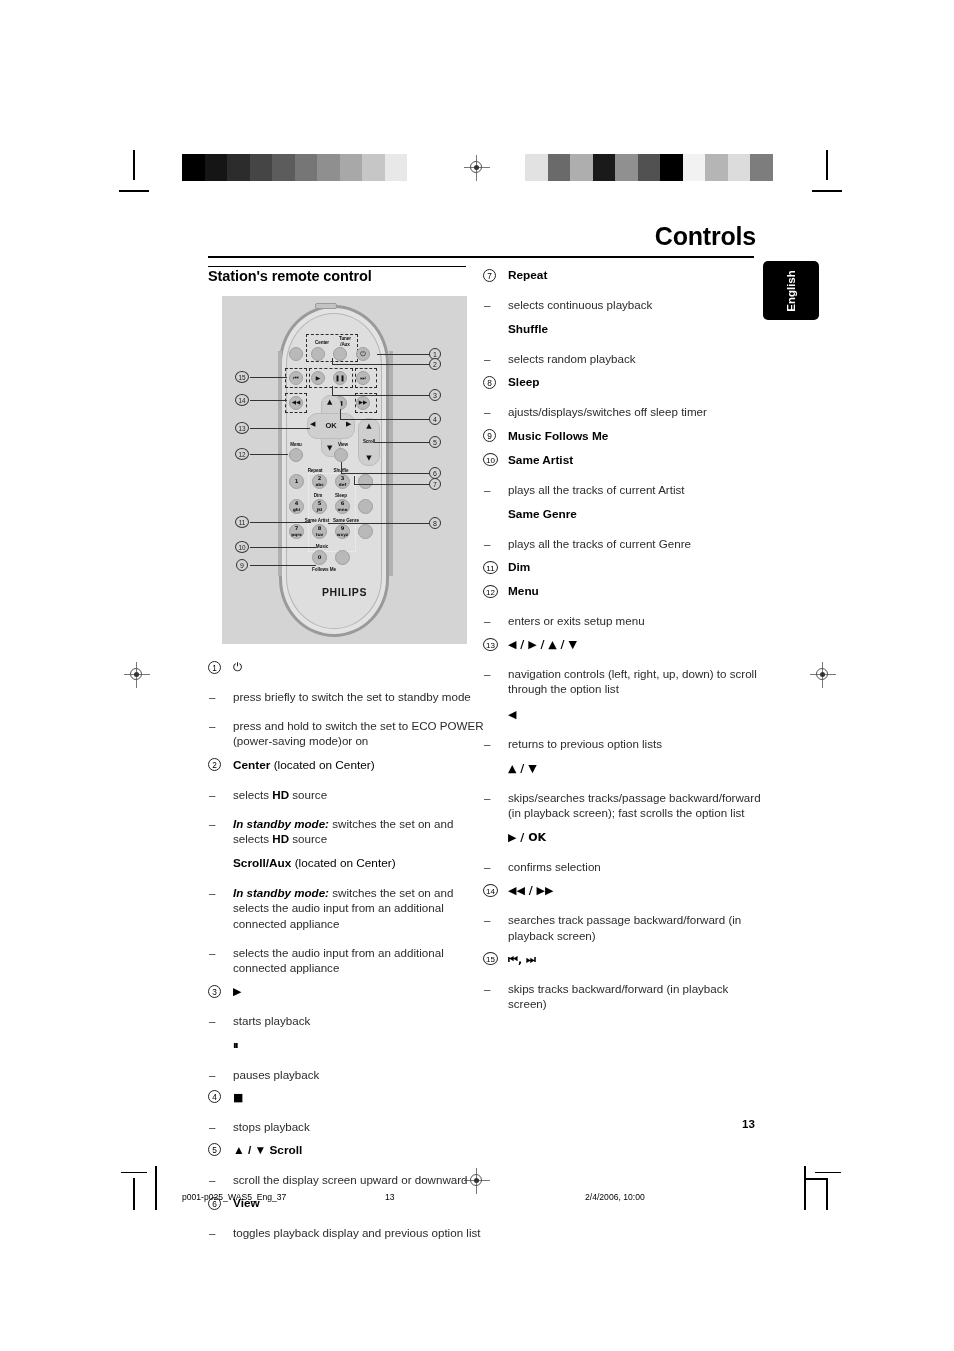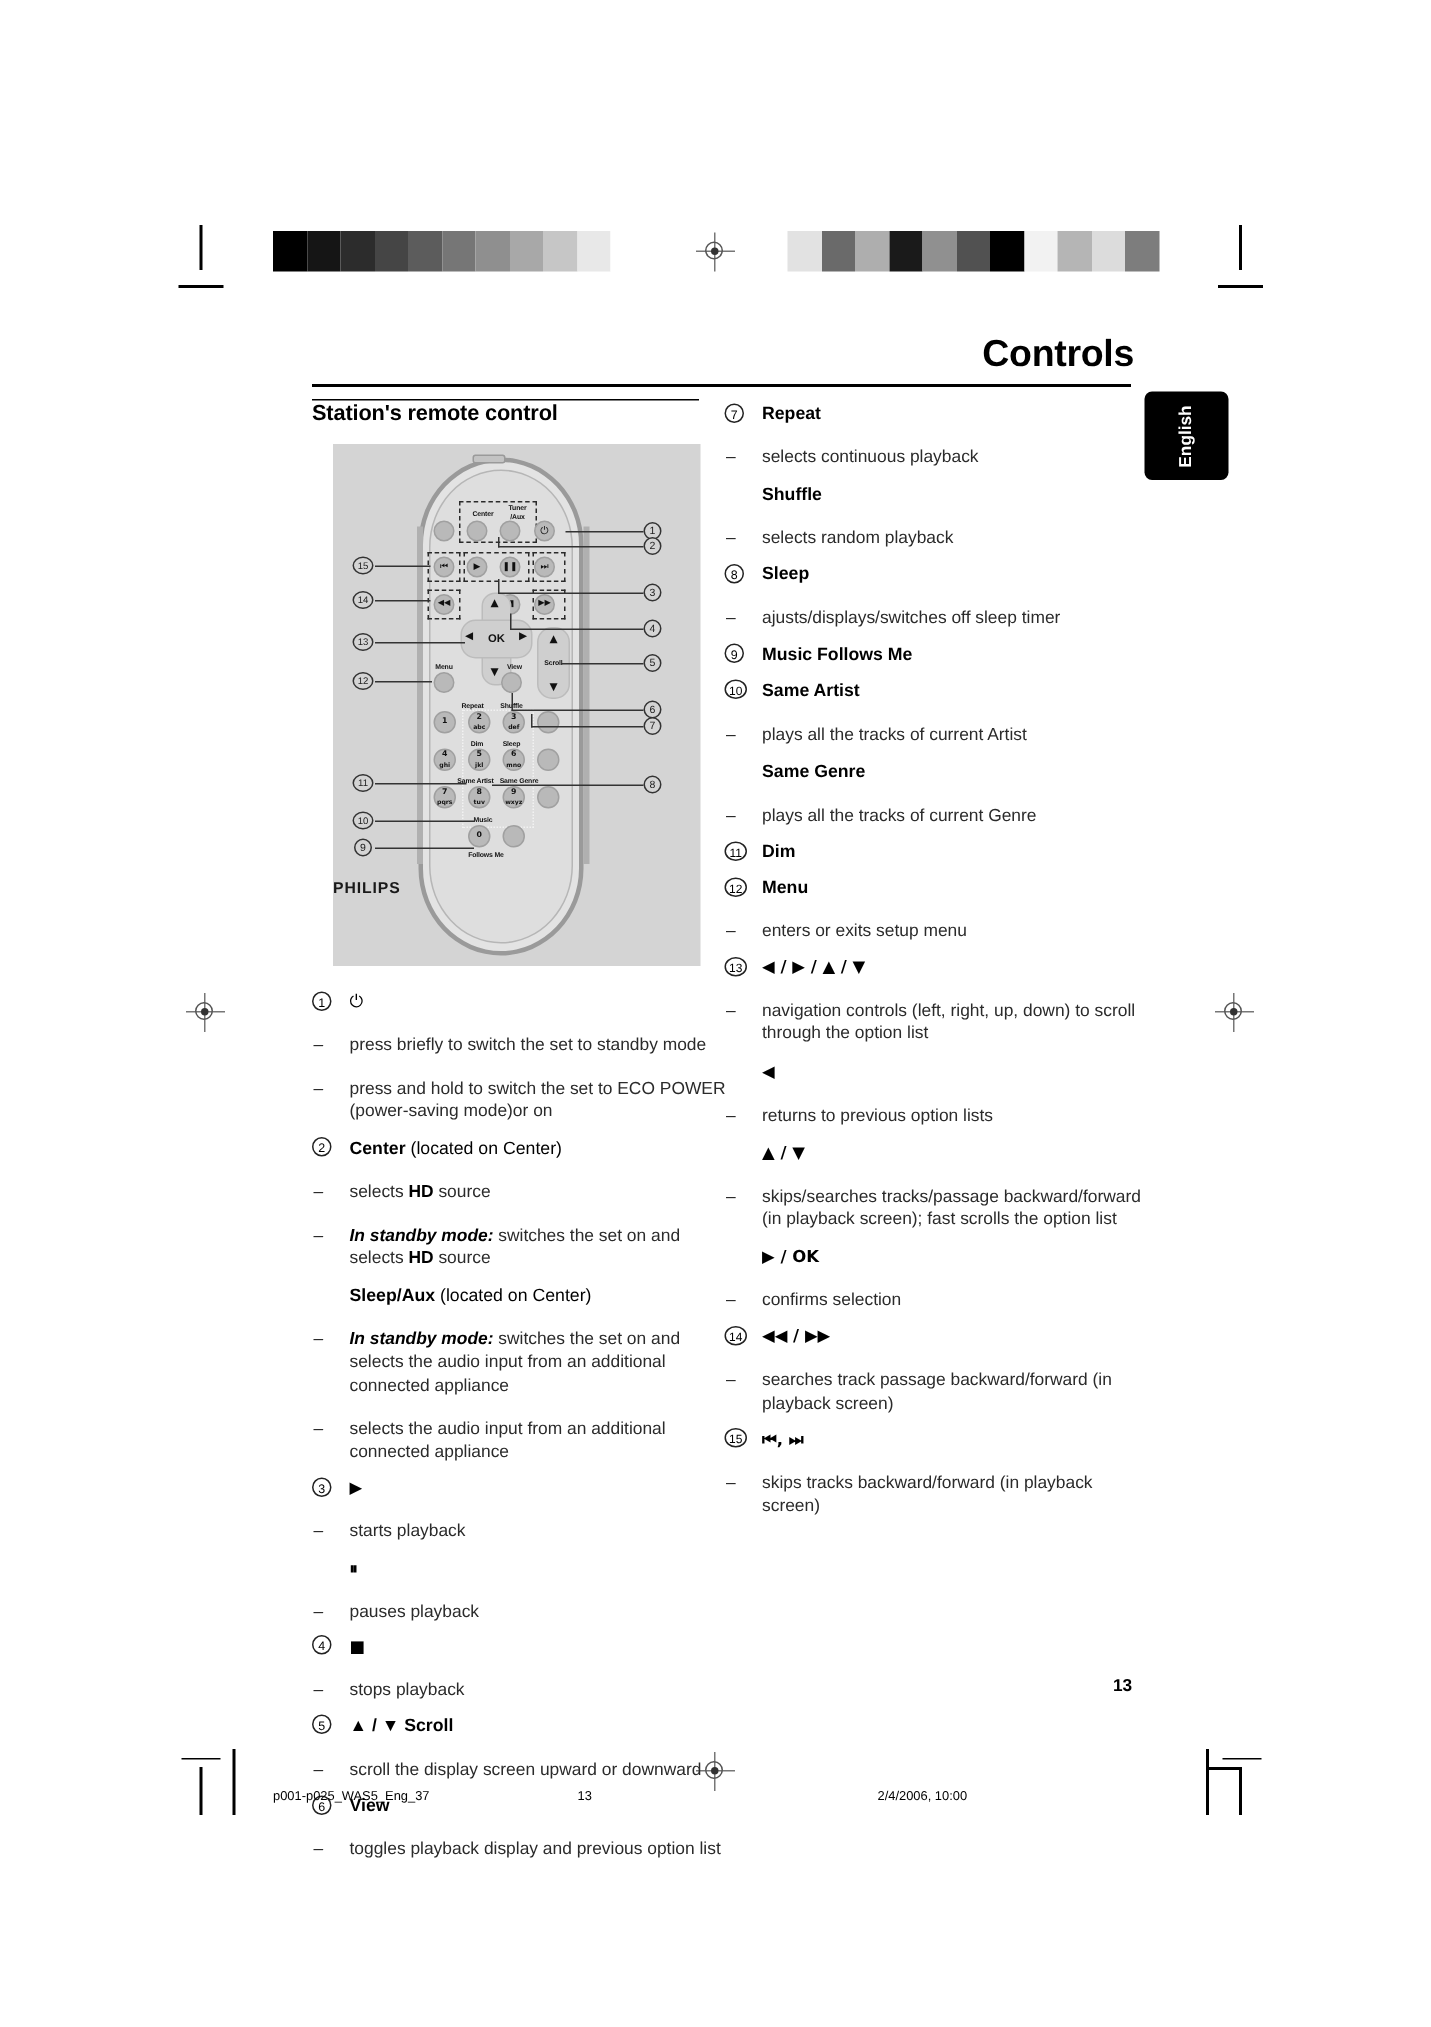--- a/index.html
+++ b/index.html
@@ -223,21 +223,21 @@
     box-sizing: border-box;
   }
   .dotbox {
     position: absolute;
     border: 1px dotted #f2f2f2;
     box-sizing: border-box;
   }
   #philips-logo {
     position: absolute;
     left: 0; right: 0; top: 290px;
-    text-align: left;
+    text-align: center;
     font-size: 10.5px;
     font-weight: bold;
     letter-spacing: 0.6px;
     color: #1a1a1a;
   }
 
   .callout { position: absolute; }
   .callout .cnum {
     position: absolute;
     width: 12px; height: 12px;
@@ -374,21 +374,21 @@
     <div class="entry-head">
       <span class="num-circle">2</span>
       <span>Center</span>
       <span class="lbl-normal">(located on Center)</span>
     </div>
     <ul class="bullets">
       <li><span>selects </span><b>HD</b><span> source</span></li>
       <li><i class="bi">In standby mode:</i><span> switches the set on and selects </span><b>HD</b><span> source</span></li>
     </ul>
     <div class="entry-head sub">
-      <span>Sleep/Aux</span>
+      <span>Scroll/Aux</span>
       <span class="lbl-normal">(located on Center)</span>
     </div>
     <ul class="bullets">
       <li><i class="bi">In standby mode:</i><span> switches the set on and selects  the audio input from an additional connected appliance</span></li>
       <li>selects the audio input from an additional connected appliance</li>
     </ul>
   </div>
 
   <div class="entry">
     <div class="entry-head">

